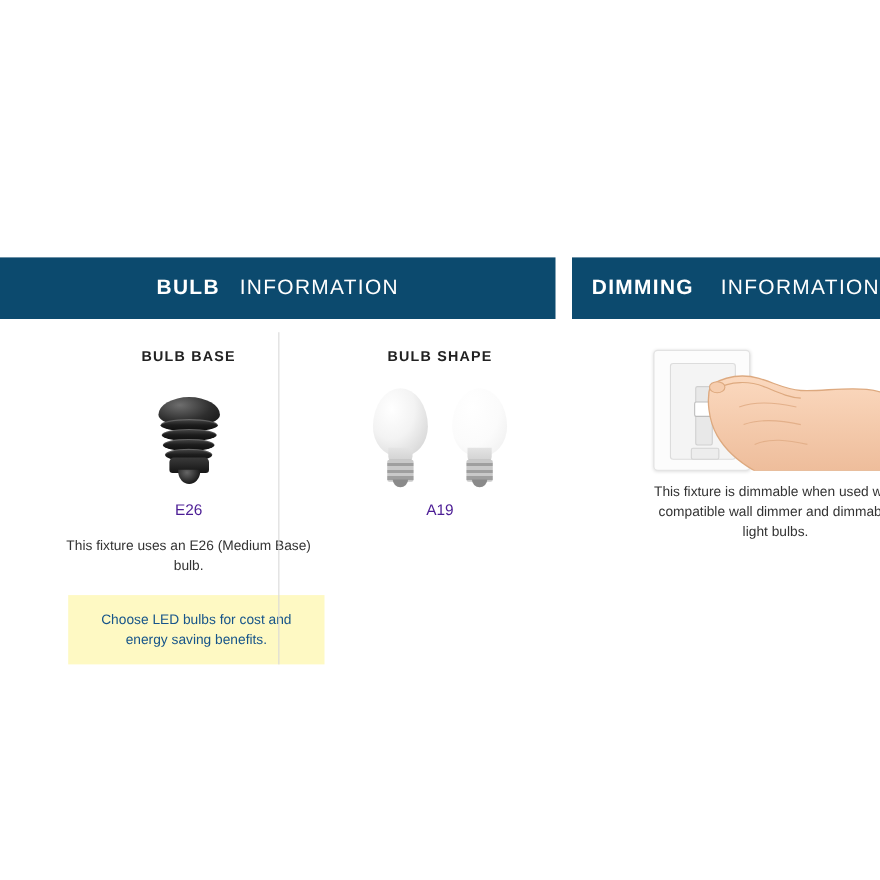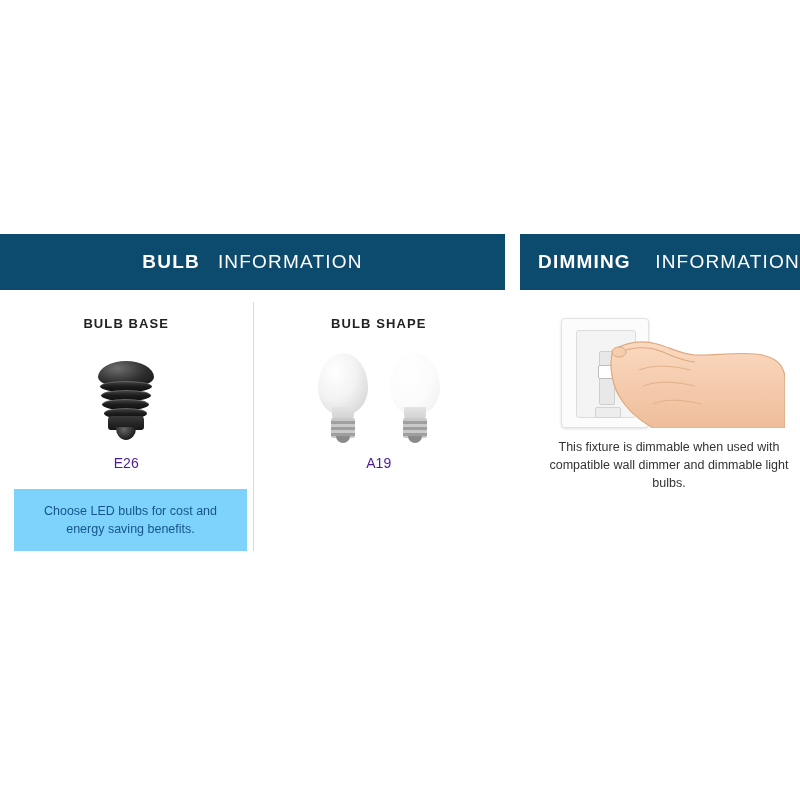--- a/index.html
+++ b/index.html
@@ -51,20 +51,21 @@
   .band .light {
     font-weight: normal;
     font-size: 19px;
     margin-left: 18px;
   }
   .band-dim { justify-content: space-between; padding-left: 18px; }
 
   .cols {
     display: flex;
     position: relative;
+    padding-left: 48px;
   }
   .col {
     flex: 1 1 0;
     text-align: center;
     padding-top: 26px;
   }
   .vdivider {
     position: absolute;
     top: 12px;
     bottom: 0;
@@ -99,21 +100,21 @@
     font-size: 12.5px;
     line-height: 1.45;
     color: #333333;
     max-width: 230px;
     margin: 0 auto;
   }
   .desc-wide { max-width: 250px; margin-left: 24px; }
 
   .tip {
     margin-top: 18px;
-    background: #7dd3fc;
+    background: #fef9c3;
     color: #17558a;
     font-size: 12.5px;
     line-height: 1.45;
     padding: 13px 10px;
     width: 213px;
     margin-left: 14px;
     text-align: center;
   }
 
   
@@ -280,20 +281,21 @@
               <div class="thread t1"></div>
               <div class="thread t2"></div>
               <div class="thread t3"></div>
               <div class="thread t4"></div>
               <div class="base-neck"></div>
               <div class="base-tip"></div>
             </div>
           </div>
 
           <div class="spec">E26</div>
+          <div class="desc">This fixture uses an E26 (Medium Base) bulb.</div>
 
           <div class="tip">Choose LED bulbs for cost and energy saving benefits.</div>
         </div>
 
         <div class="col">
           <div class="sub-title">BULB SHAPE</div>
 
           <div class="art">
             <div class="bulbs">
               <div class="bulb bulb-a">

